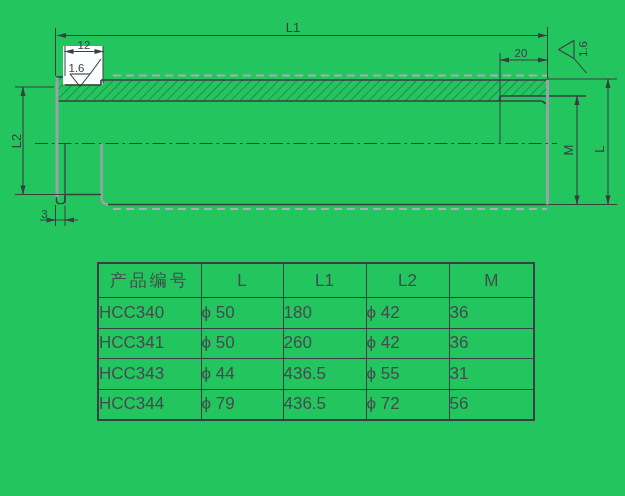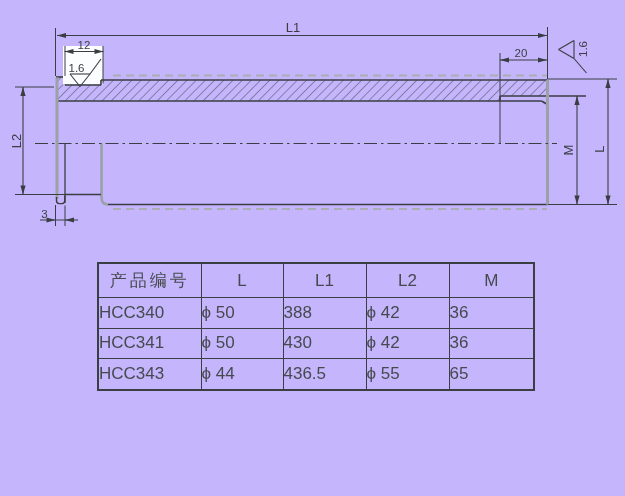--- a/index.html
+++ b/index.html
@@ -1,18 +1,18 @@
 <!DOCTYPE html>
 <html><head>
 <meta charset="utf-8">
 <style>
   html,body { margin:0; padding:0; }
   .stage {
     position:relative; width:625px; height:496px;
-    background:#c4b5fd; overflow:hidden;
+    background:#22c55e; overflow:hidden;
     font-family:"Liberation Sans", sans-serif;
   }
   svg text {
     font-family:"Liberation Sans", sans-serif;
     fill:#3a3e42;
   }
   .dim-text  { font-size:11.5px; }
   .lbl-text  { font-size:13px; }
   table.spec {
     position:absolute; left:97px; top:262px;
@@ -164,34 +164,41 @@
         <th>L</th>
         <th>L1</th>
         <th>L2</th>
         <th>M</th>
       </tr>
     </thead>
     <tbody>
       <tr>
         <td>HCC340</td>
         <td>ϕ 50</td>
-        <td>388</td>
+        <td>180</td>
         <td>ϕ 42</td>
         <td>36</td>
       </tr>
       <tr>
         <td>HCC341</td>
         <td>ϕ 50</td>
-        <td>430</td>
+        <td>260</td>
         <td>ϕ 42</td>
         <td>36</td>
       </tr>
       <tr>
         <td>HCC343</td>
         <td>ϕ 44</td>
         <td>436.5</td>
         <td>ϕ 55</td>
-        <td>65</td>
+        <td>31</td>
+      </tr>
+      <tr>
+        <td>HCC344</td>
+        <td>ϕ 79</td>
+        <td>436.5</td>
+        <td>ϕ 72</td>
+        <td>56</td>
       </tr>
     </tbody>
   </table>
 
 </div>
 
 </body></html>

